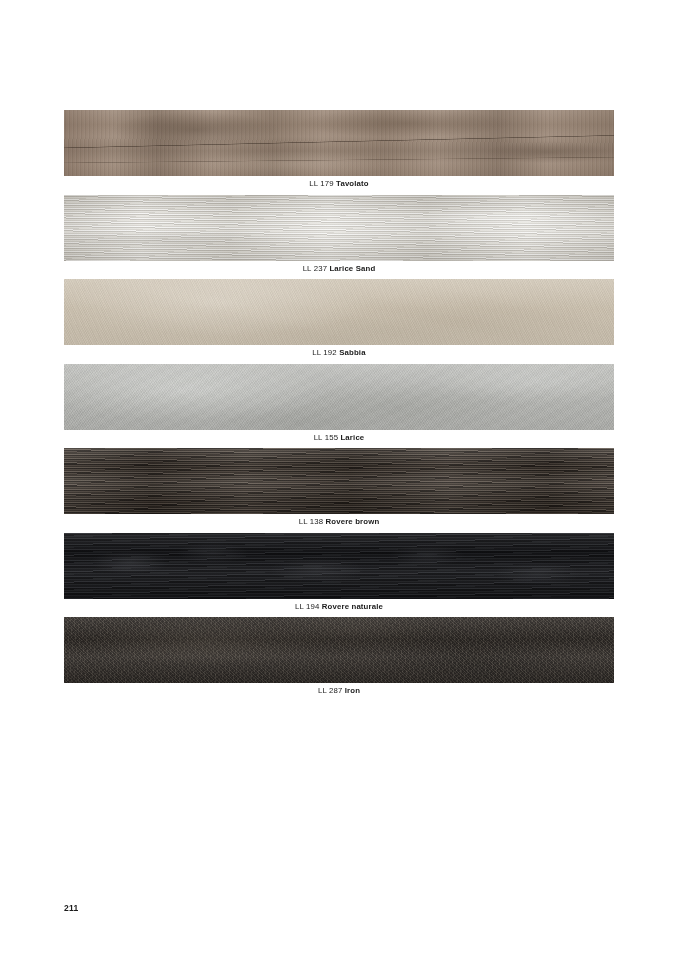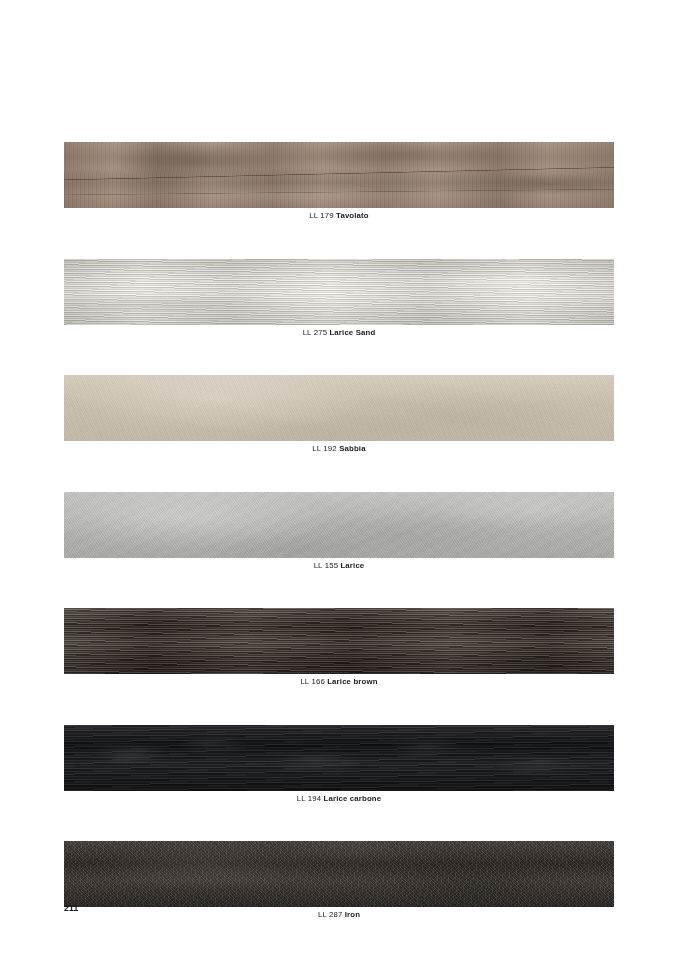--- a/index.html
+++ b/index.html
@@ -26,21 +26,20 @@
     position: absolute;
     left: 64px;
     top: 110px;
     width: 550px;
   }
 
   .sample-row {
     position: relative;
     width: 550px;
     height: 84.5px;
-    margin-top: 32px;
   }
 
   .swatch {
     position: relative;
     width: 550px;
     height: 66px;
     overflow: hidden;
     background: #cccccc;
   }
 
@@ -313,21 +312,21 @@
       <div class="swatch">
         <div class="grain t-laricesand">
           <div class="tex-base l0"></div>
             <div class="tex-base l1"></div>
           <div class="tex-base l2"></div>
             <div class="tex-base l3"></div>
           <div class="tex-base l4"></div>
         </div>
       </div>
       <div class="caption">
-        <span class="code">LL 275</span><span> </span><span class="name">Larice Sand</span>
+        <span class="code">LL 237</span><span> </span><span class="name">Larice Sand</span>
       </div>
     </div>
 
 
     <div class="sample-row">
       <div class="swatch">
         <div class="grain t-sabbia">
           <div class="tex-base l0"></div>
             <div class="tex-base l1"></div>
           <div class="tex-base l2"></div>
@@ -356,35 +355,35 @@
     <div class="sample-row">
       <div class="swatch">
         <div class="grain t-laricebrown">
           <div class="tex-base l0"></div>
             <div class="tex-base l1"></div>
           <div class="tex-base l2"></div>
             <div class="tex-base l3"></div>
         </div>
       </div>
       <div class="caption">
-        <span class="code">LL 166</span><span> </span><span class="name">Larice brown</span>
+        <span class="code">LL 138</span><span> </span><span class="name">Rovere brown</span>
       </div>
     </div>
 
     <div class="sample-row">
       <div class="swatch">
         <div class="grain t-rovere">
           <div class="tex-base l0"></div>
             <div class="tex-base l1"></div>
           <div class="tex-base l2"></div>
             <div class="tex-base l3"></div>
         </div>
       </div>
       <div class="caption">
-        <span class="code">LL 194</span><span> </span><span class="name">Larice carbone</span>
+        <span class="code">LL 194</span><span> </span><span class="name">Rovere naturale</span>
       </div>
     </div>
 
     <div class="sample-row">
       <div class="swatch">
         <div class="grain t-iron">
           <div class="tex-base l0"></div>
             <div class="tex-base l1"></div>
           <div class="tex-base l2"></div>
             <div class="tex-base l3"></div>

